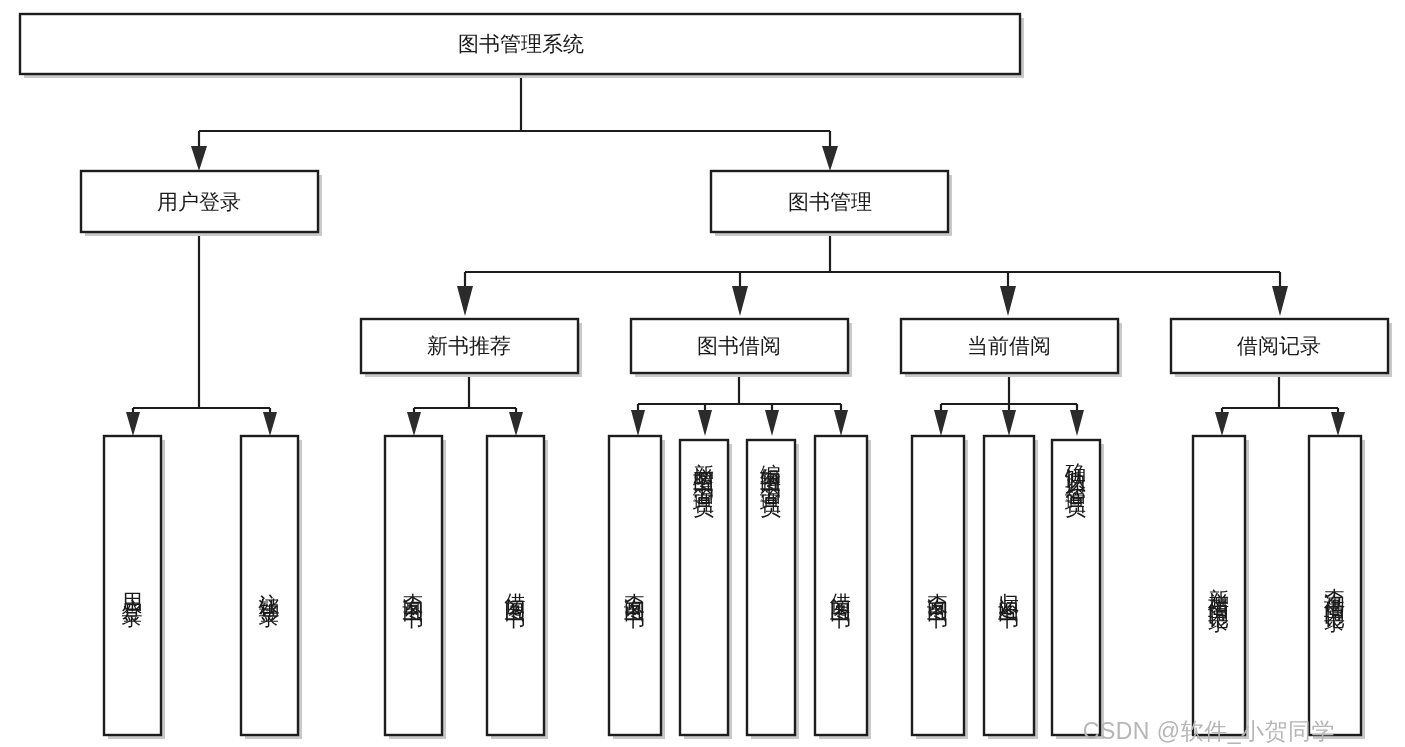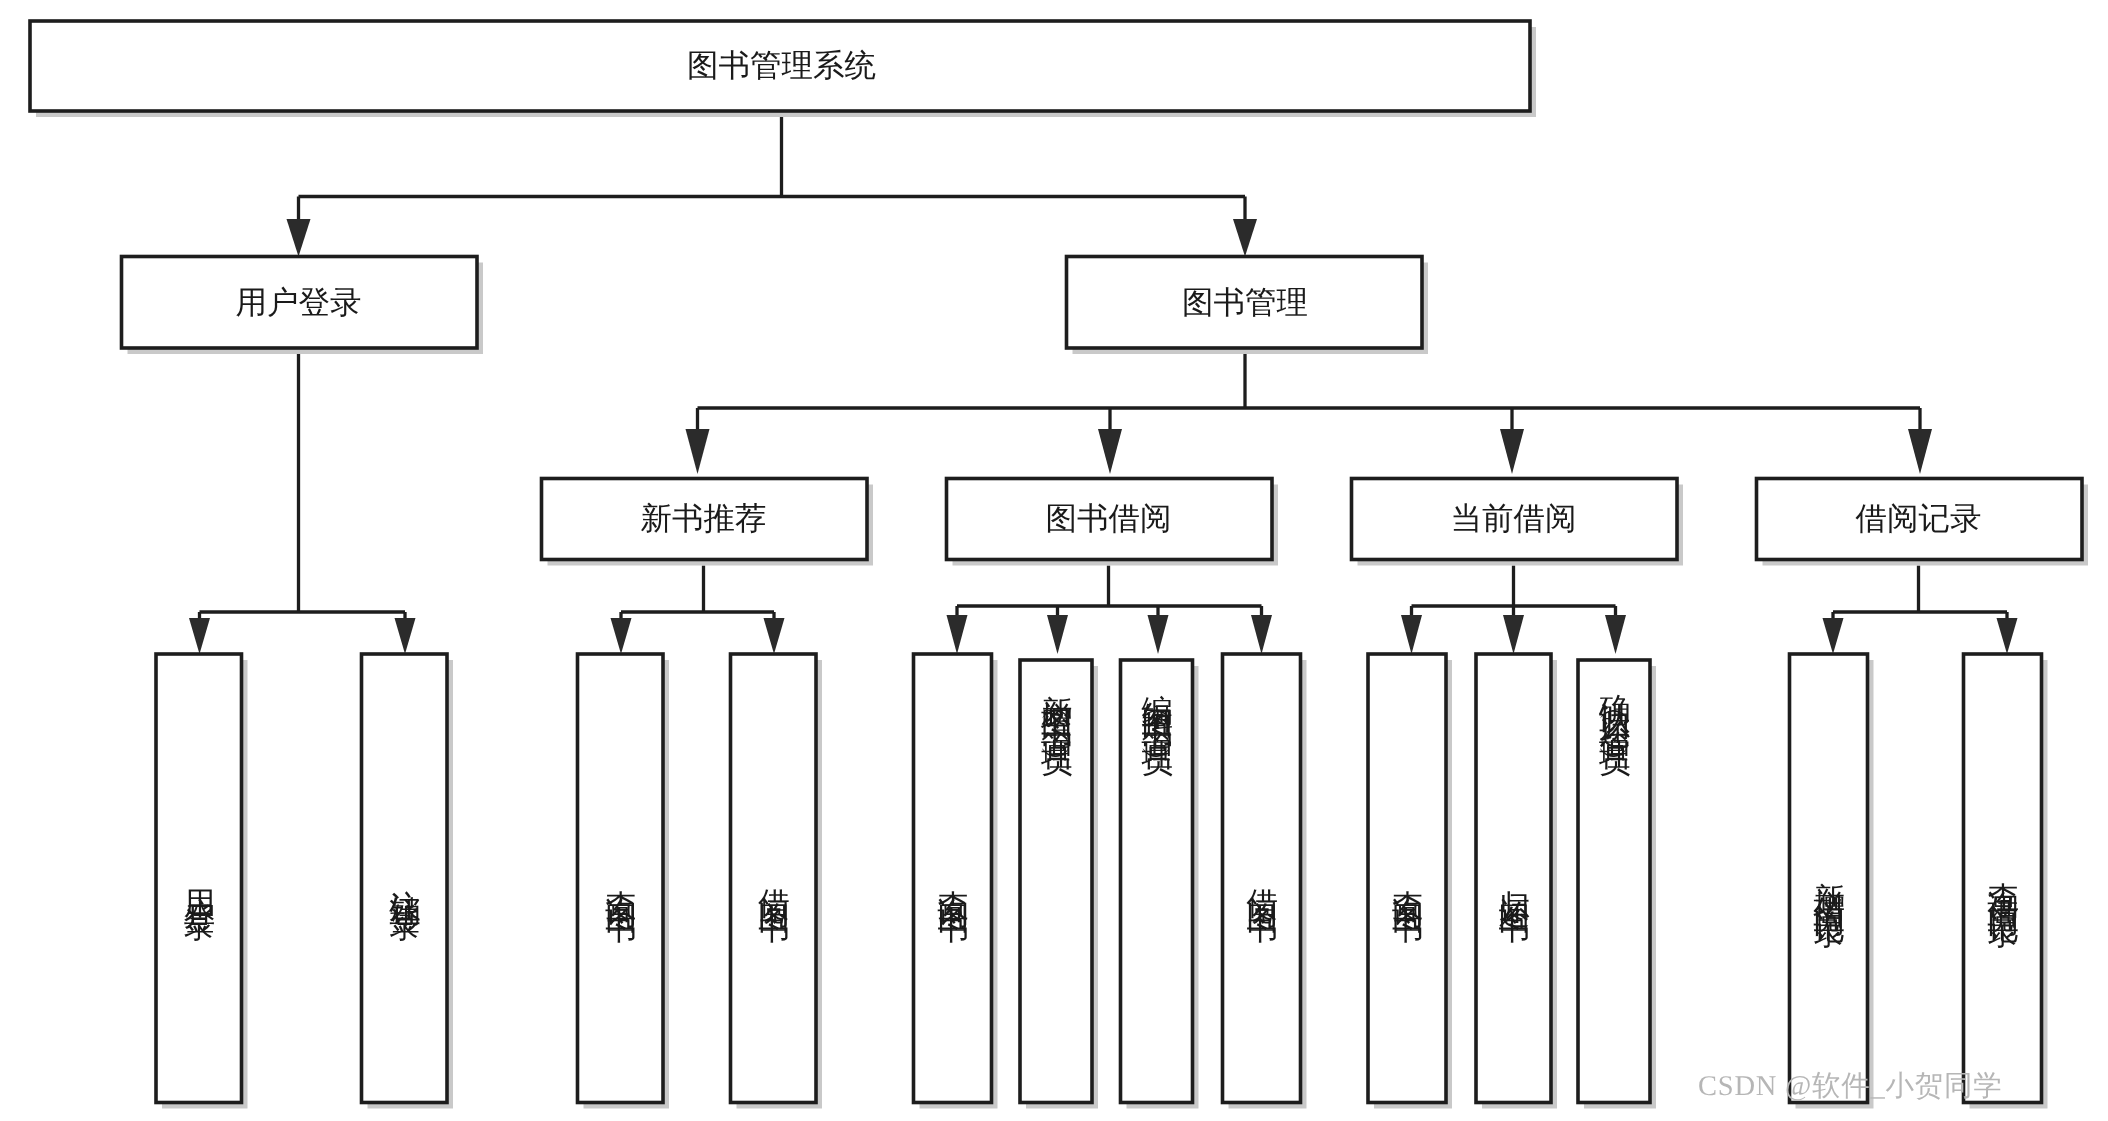--- a/index.html
+++ b/index.html
@@ -66,23 +66,23 @@
     font-family: "Liberation Sans", "DejaVu Sans", sans-serif;
     font-size: 21px;
     line-height: 1;
     letter-spacing: 5px;
     color: #1a1a1a;
     white-space: nowrap;
   }
   .watermark {
     position: absolute;
     right: 8px;
-    bottom: 10px;
-    font-family: Liberation Serif, serif;
-    font-size: 19px;
+    bottom: 0;
+    font-family: Liberation Sans, sans-serif;
+    font-size: 23px;
     color: #b6b6b6;
     letter-spacing: 0.5px;
     white-space: nowrap;
     user-select: none;
   }
 </style>
 </head>
 <body>
 
 <div id="diagram-root">

